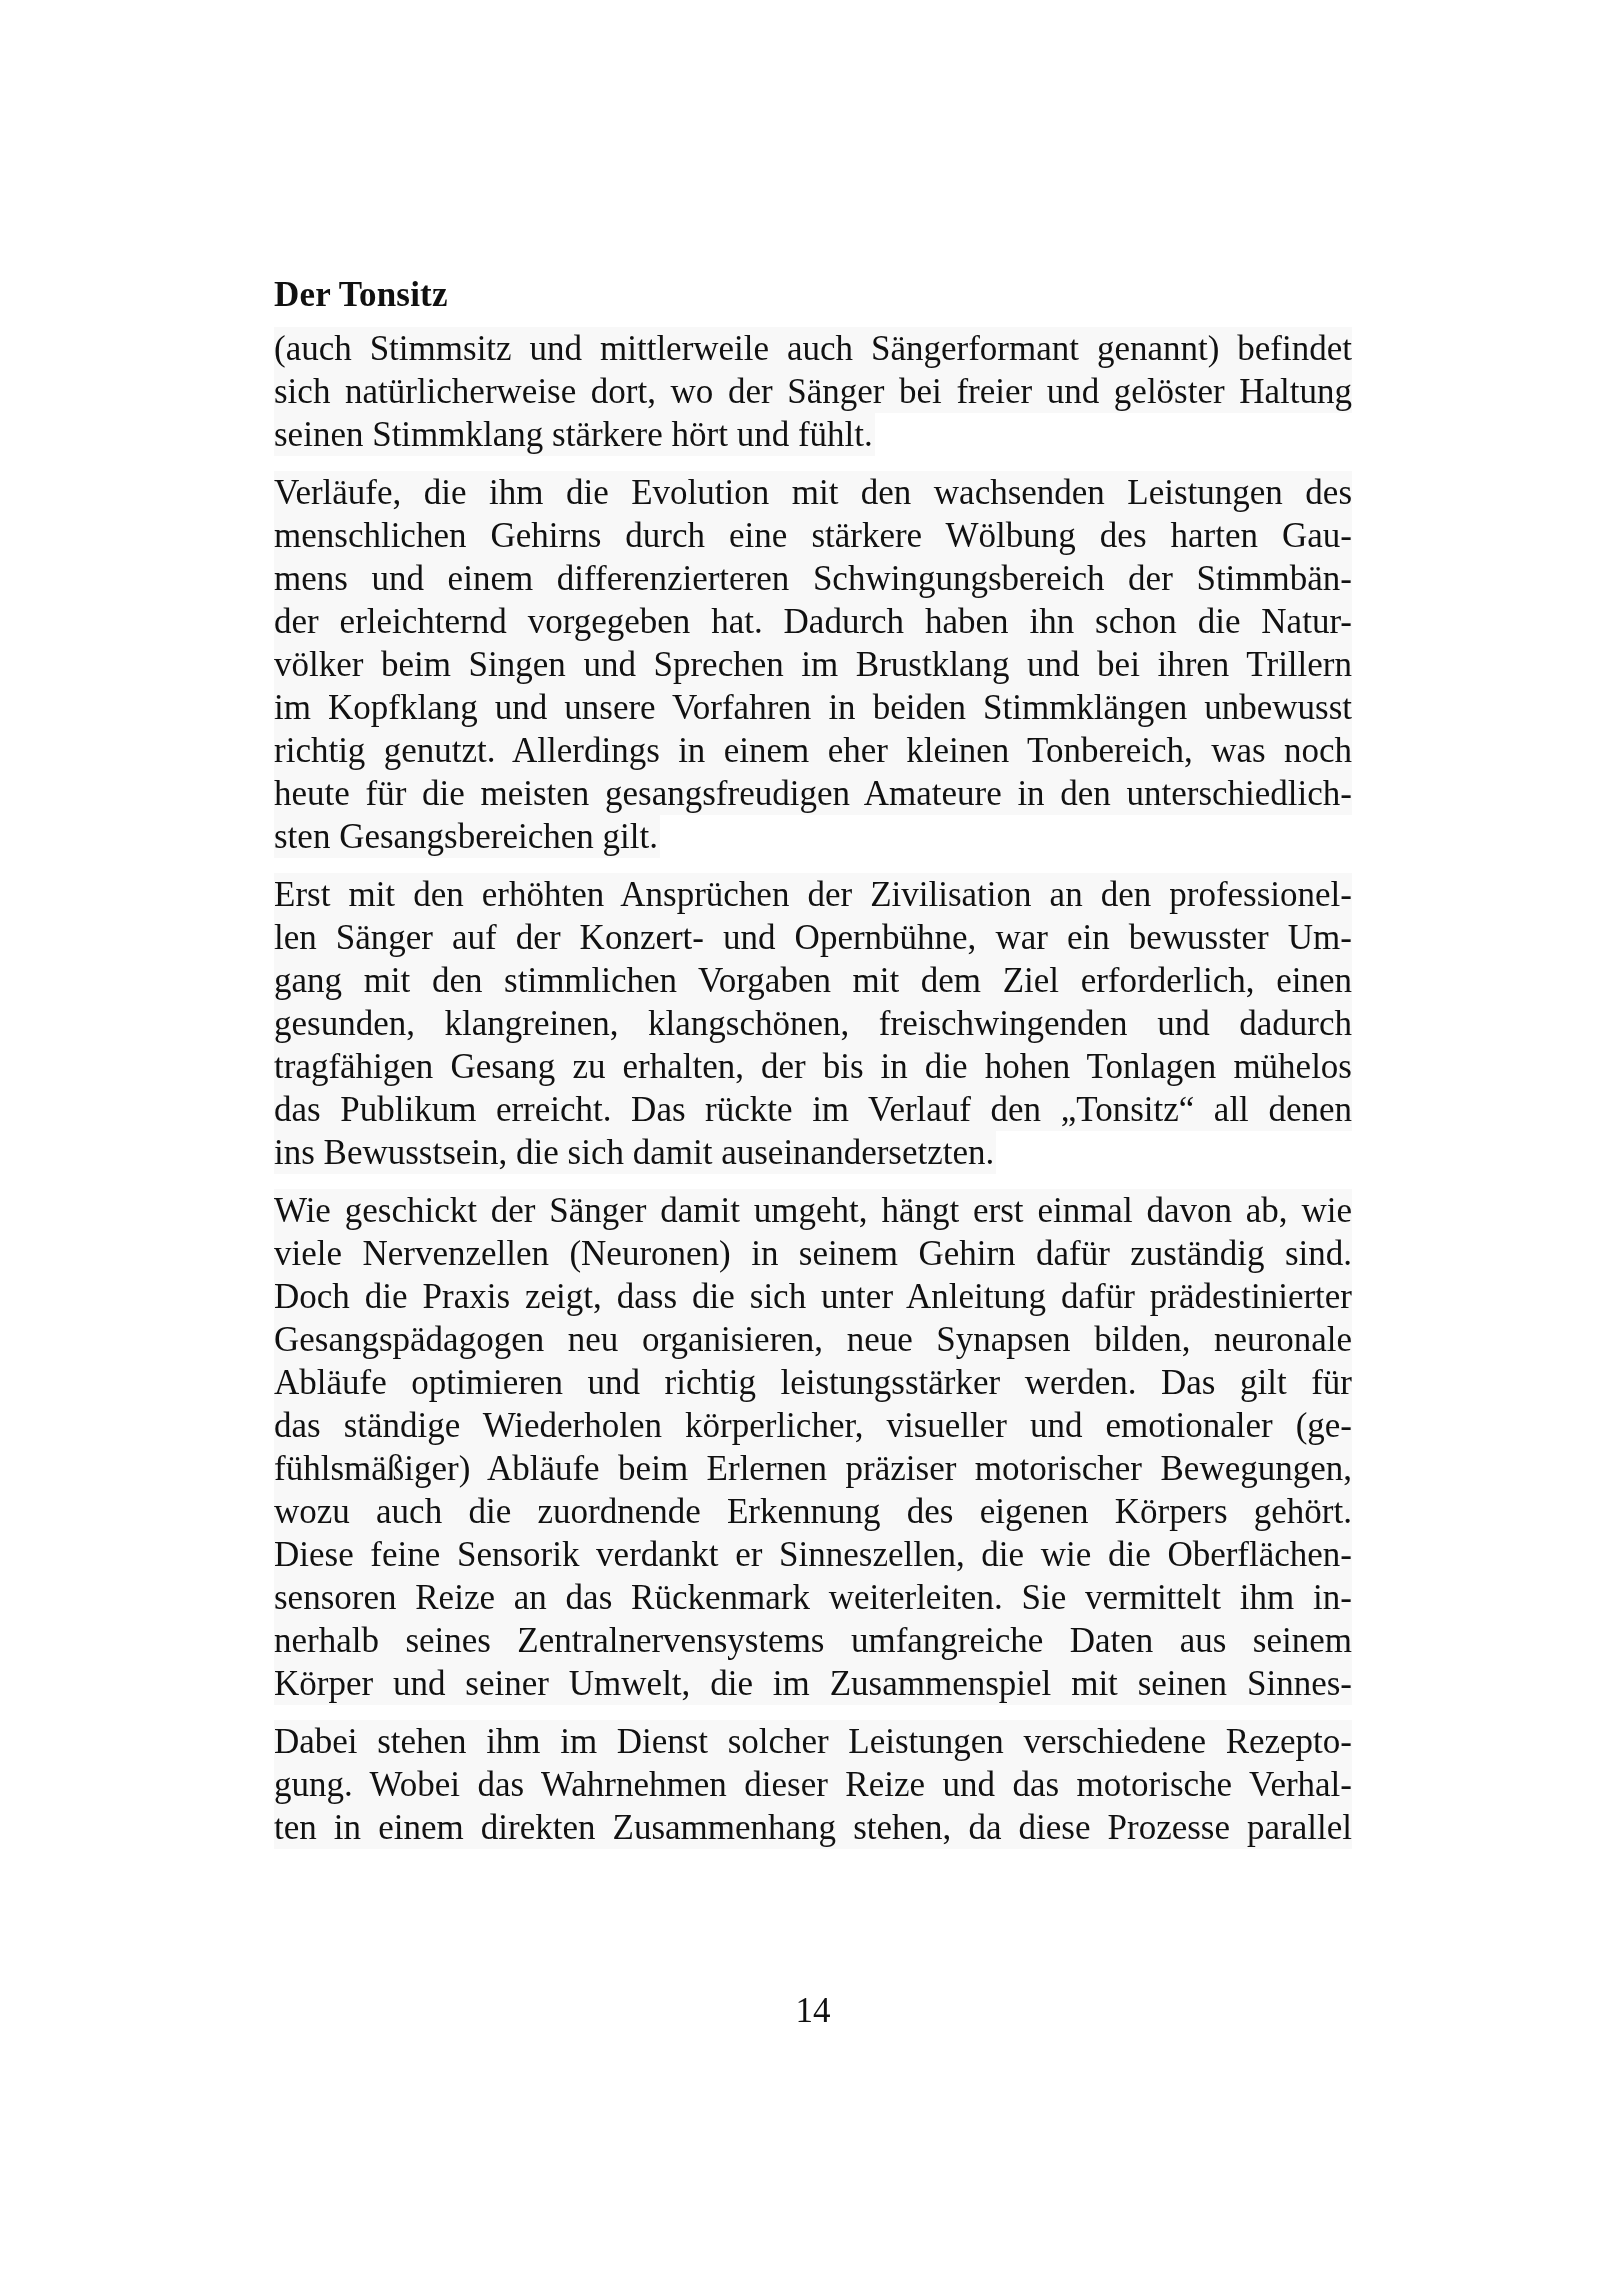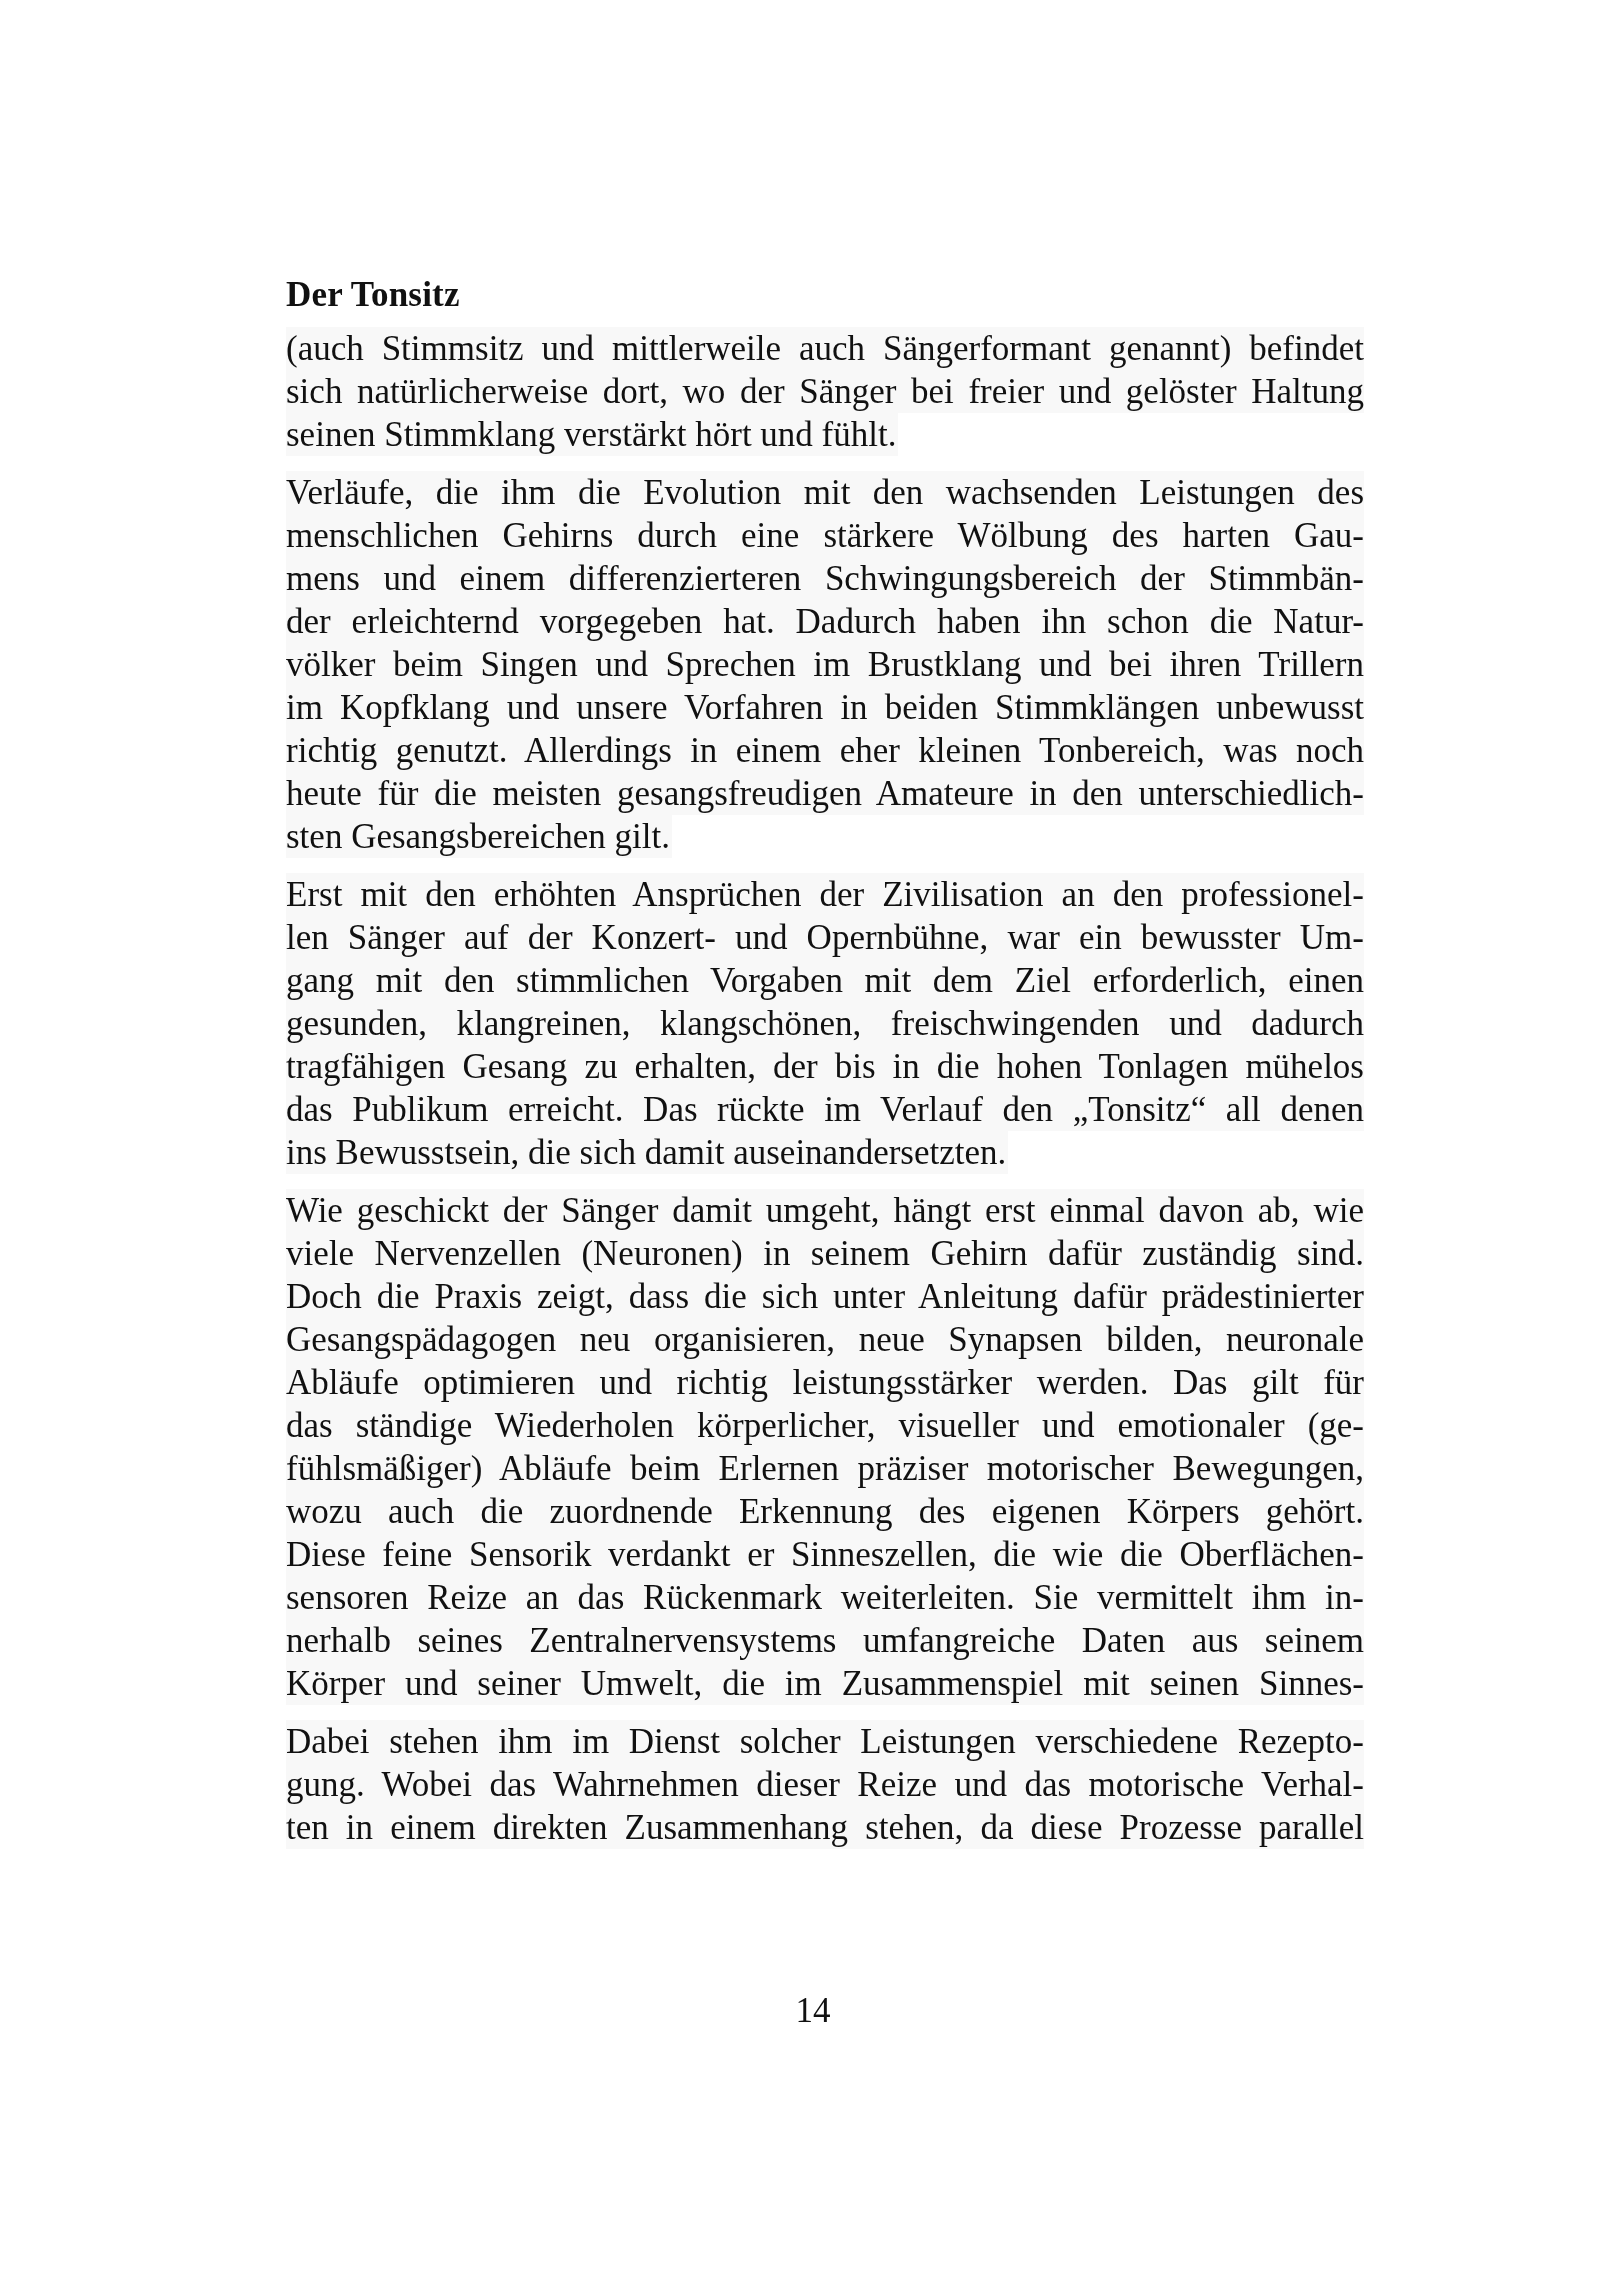--- a/index.html
+++ b/index.html
@@ -10,21 +10,21 @@
     body {
       width: 1618px;
       height: 2295px;
       position: relative;
       overflow: hidden;
       font-family: "Liberation Serif", "DejaVu Serif", serif;
       color: #111111;
     }
     .page-content {
       position: absolute;
-      left: 286px;
+      left: 274px;
       top: 273px;
       width: 1078px;
     }
     .heading {
       font-weight: bold;
       font-size: 35px;
       line-height: 44px;
       margin: 0 0 10.2px 0;
       letter-spacing: 0.2px;
     }
@@ -61,21 +61,21 @@
   </style>
 </head>
 <body>
 
 <div class="page-content">
   <div class="heading">Der Tonsitz</div>
 
   <div class="para">
     <span class="line">(auch Stimmsitz und mittlerweile auch Sängerformant genannt) befindet</span>
     <span class="line">sich natürlicherweise dort, wo der Sänger bei freier und gelöster Haltung</span>
-    <span class="line last">seinen Stimmklang verstärkt hört und fühlt.</span>
+    <span class="line last">seinen Stimmklang stärkere hört und fühlt.</span>
   </div>
 
   <div class="para">
     <span class="line">Verläufe, die ihm die Evolution mit den wachsenden Leistungen des</span>
     <span class="line">menschlichen Gehirns durch eine stärkere Wölbung des harten Gau-</span>
     <span class="line">mens und einem differenzierteren Schwingungsbereich der Stimmbän-</span>
     <span class="line">der erleichternd vorgegeben hat. Dadurch haben ihn schon die Natur-</span>
     <span class="line">völker beim Singen und Sprechen im Brustklang und bei ihren Trillern</span>
     <span class="line">im Kopfklang und unsere Vorfahren in beiden Stimmklängen unbewusst</span>
     <span class="line">richtig genutzt. Allerdings in einem eher kleinen Tonbereich, was noch</span>

